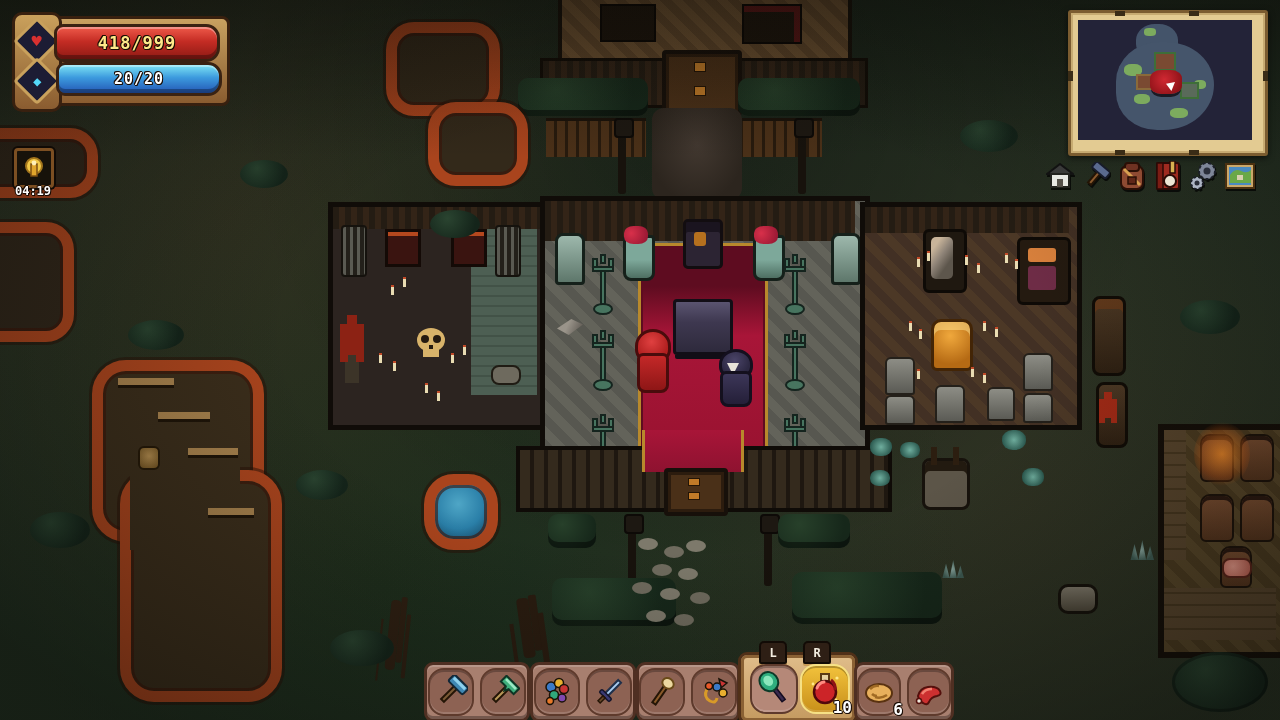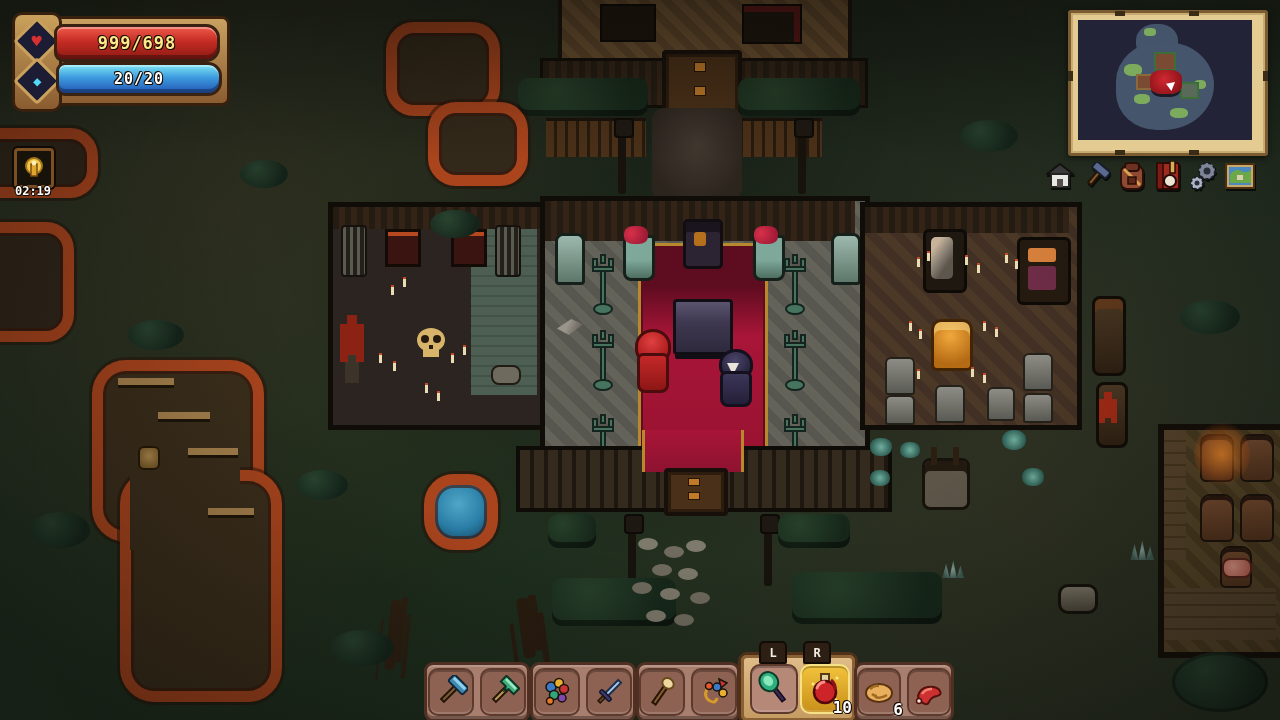--- a/index.html
+++ b/index.html
@@ -38,21 +38,21 @@
   .bar{border:3px solid #3a2212;border-radius:9px 14px 14px 9px;box-shadow:inset 0 2px 0 rgba(255,255,255,.35), inset 0 -4px 0 rgba(0,0,0,.3);
        display:flex;align-items:center;justify-content:center;}
   .diamond{width:28px;height:28px;background:#1c1c34;border:3px solid #c9a15c;transform:rotate(45deg);
            display:flex;align-items:center;justify-content:center;border-radius:4px;}
   .diamond>span{transform:rotate(-45deg);line-height:1;}
   .mini-frame{background:#e3cb92;border:3px solid #7b5c30;border-radius:3px;box-shadow:inset 0 0 0 2px #c7ab72, 0 2px 6px rgba(0,0,0,.6);}
   .mini-inner{background:#232338;position:absolute;overflow:hidden;}
   .notch{position:absolute;width:10px;height:5px;background:#3a2c16;}
   .hot-group{background:#a87f6f;border:3px solid #4f2f22;border-radius:9px;box-shadow:inset 0 2px 0 rgba(255,255,255,.18), inset 0 -3px 0 rgba(0,0,0,.3);
              display:flex;align-items:center;justify-content:center;gap:6px;}
-  .slot{width:42px;height:44px;background:#8d6253;border:2px solid #5e3a2c;border-radius:10px;
+  .slot{width:42px;height:44px;background:#8d6253;border:2px solid #5e3a2c;border-radius:16px;
         box-shadow:inset 0 2px 0 rgba(0,0,0,.25), inset 0 -2px 0 rgba(255,255,255,.15);
         display:flex;align-items:center;justify-content:center;position:relative;}
   .slot-gold{background:linear-gradient(#f2c23c,#c8901a);border:2px solid #f6e186;}
   .count{position:absolute;right:-4px;bottom:-5px;font-size:16px;}
   .tab{position:absolute;top:-14px;width:24px;height:19px;background:#2e1f15;border:2px solid #120b06;border-radius:5px 5px 2px 2px;
        display:flex;align-items:center;justify-content:center;font-size:12px;font-weight:bold;color:#f3ede0;
        box-shadow:0 2px 0 #c79b58;}
   .icon-cell{width:32px;height:36px;display:flex;align-items:center;justify-content:center;filter:drop-shadow(1px 2px 0 rgba(0,0,0,.7));}
   svg{display:block;}
 </style>
@@ -307,36 +307,36 @@
 
 <div class="abs bar-frame" style="left:44px;top:16px;width:180px;height:84px;"></div>
 <div class="abs" style="left:12px;top:12px;width:44px;height:94px;background:linear-gradient(#caa15c,#8a5c30);border:3px solid #38200f;border-radius:10px;"></div>
 <div class="abs diamond" style="left:20px;top:24px;">
   <span style="color:#d83030;font-size:17px;">♥</span>
 </div>
 <div class="abs diamond" style="left:20px;top:64px;">
   <span style="color:#54d8f8;font-size:14px;">◆</span>
 </div>
 <div class="abs bar" style="left:54px;top:24px;width:160px;height:32px;background:linear-gradient(#ef5a4a,#c42c24 45%,#8e1a14);">
-  <span class="pxtext" style="font-size:17px;color:#ffe98a;letter-spacing:1px;">999/698</span>
+  <span class="pxtext" style="font-size:17px;color:#ffe98a;letter-spacing:1px;">418/999</span>
 </div>
 <div class="abs bar" style="left:56px;top:62px;width:160px;height:28px;background:linear-gradient(#7ee4f4,#3c9ade 45%,#2356b4);">
   <span class="pxtext" style="font-size:15px;letter-spacing:1px;">20/20</span>
 </div>
 
 <div class="abs" style="left:14px;top:148px;width:40px;height:50px;">
   <div class="abs" style="left:0;top:0;width:34px;height:34px;background:#17120a;border:3px solid #7c4f22;border-radius:4px;box-shadow:0 0 0 2px #100a05;display:flex;align-items:center;justify-content:center;">
     <svg width="22" height="24" viewBox="0 0 22 24">
       <circle cx="11" cy="10" r="8" fill="#f2c948"></circle>
       <circle cx="11" cy="10" r="8" fill="none" stroke="#a3751c" stroke-width="2"></circle>
       <rect x="8" y="8" width="6" height="12" fill="#e0a52c" stroke="#7c4f12" stroke-width="1.5"></rect>
       <circle cx="11" cy="7" r="2.4" fill="#fff0b8"></circle>
     </svg>
   </div>
-  <span class="pxtext abs" style="left:-4px;top:36px;width:46px;text-align:center;font-size:12px;">02:19</span>
+  <span class="pxtext abs" style="left:-4px;top:36px;width:46px;text-align:center;font-size:12px;">04:19</span>
 </div>
 
 <div class="abs mini-frame" style="left:1068px;top:10px;width:194px;height:140px;">
   <div class="notch" style="left:44px;top:-2px;"></div>
     <div class="notch" style="left:118px;top:-2px;"></div>
   <div class="notch" style="left:44px;bottom:-2px;"></div>
     <div class="notch" style="left:118px;bottom:-2px;"></div>
   <div class="notch" style="left:-3px;top:58px;width:5px;height:10px;"></div>
     <div class="notch" style="right:-3px;top:58px;width:5px;height:10px;"></div>
   <div class="mini-inner" style="left:7px;top:7px;width:174px;height:120px;">

